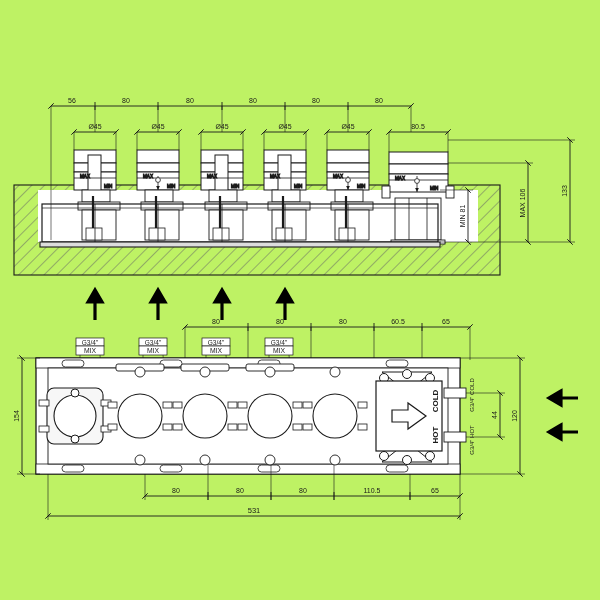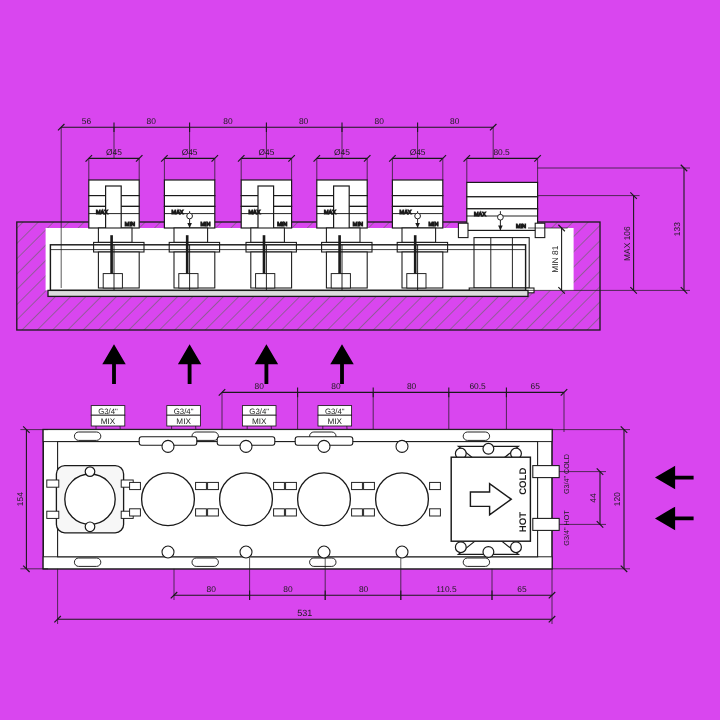--- a/index.html
+++ b/index.html
@@ -1,17 +1,17 @@
 <!DOCTYPE html>
 <html><head>
 <meta charset="utf-8">
 <style>
   html,body{margin:0;padding:0;background:#fff;}
   body{width:600px;height:600px;overflow:hidden;font-family:"Liberation Sans",sans-serif;}
-  #stage{position:relative;width:600px;height:600px;background:#d946ef;}
+  #stage{position:relative;width:600px;height:600px;background:#bef264;}
   svg{display:block;}
   text{font-family:"Liberation Sans",sans-serif;fill:#1a1a1a;}
 </style>
 </head>
 <body>
 
 <div id="stage">
 <svg width="600" height="600" viewBox="0 0 600 600">
   <defs>
     <pattern id="hatch" width="9" height="9" patternTransform="rotate(45)" patternUnits="userSpaceOnUse">

